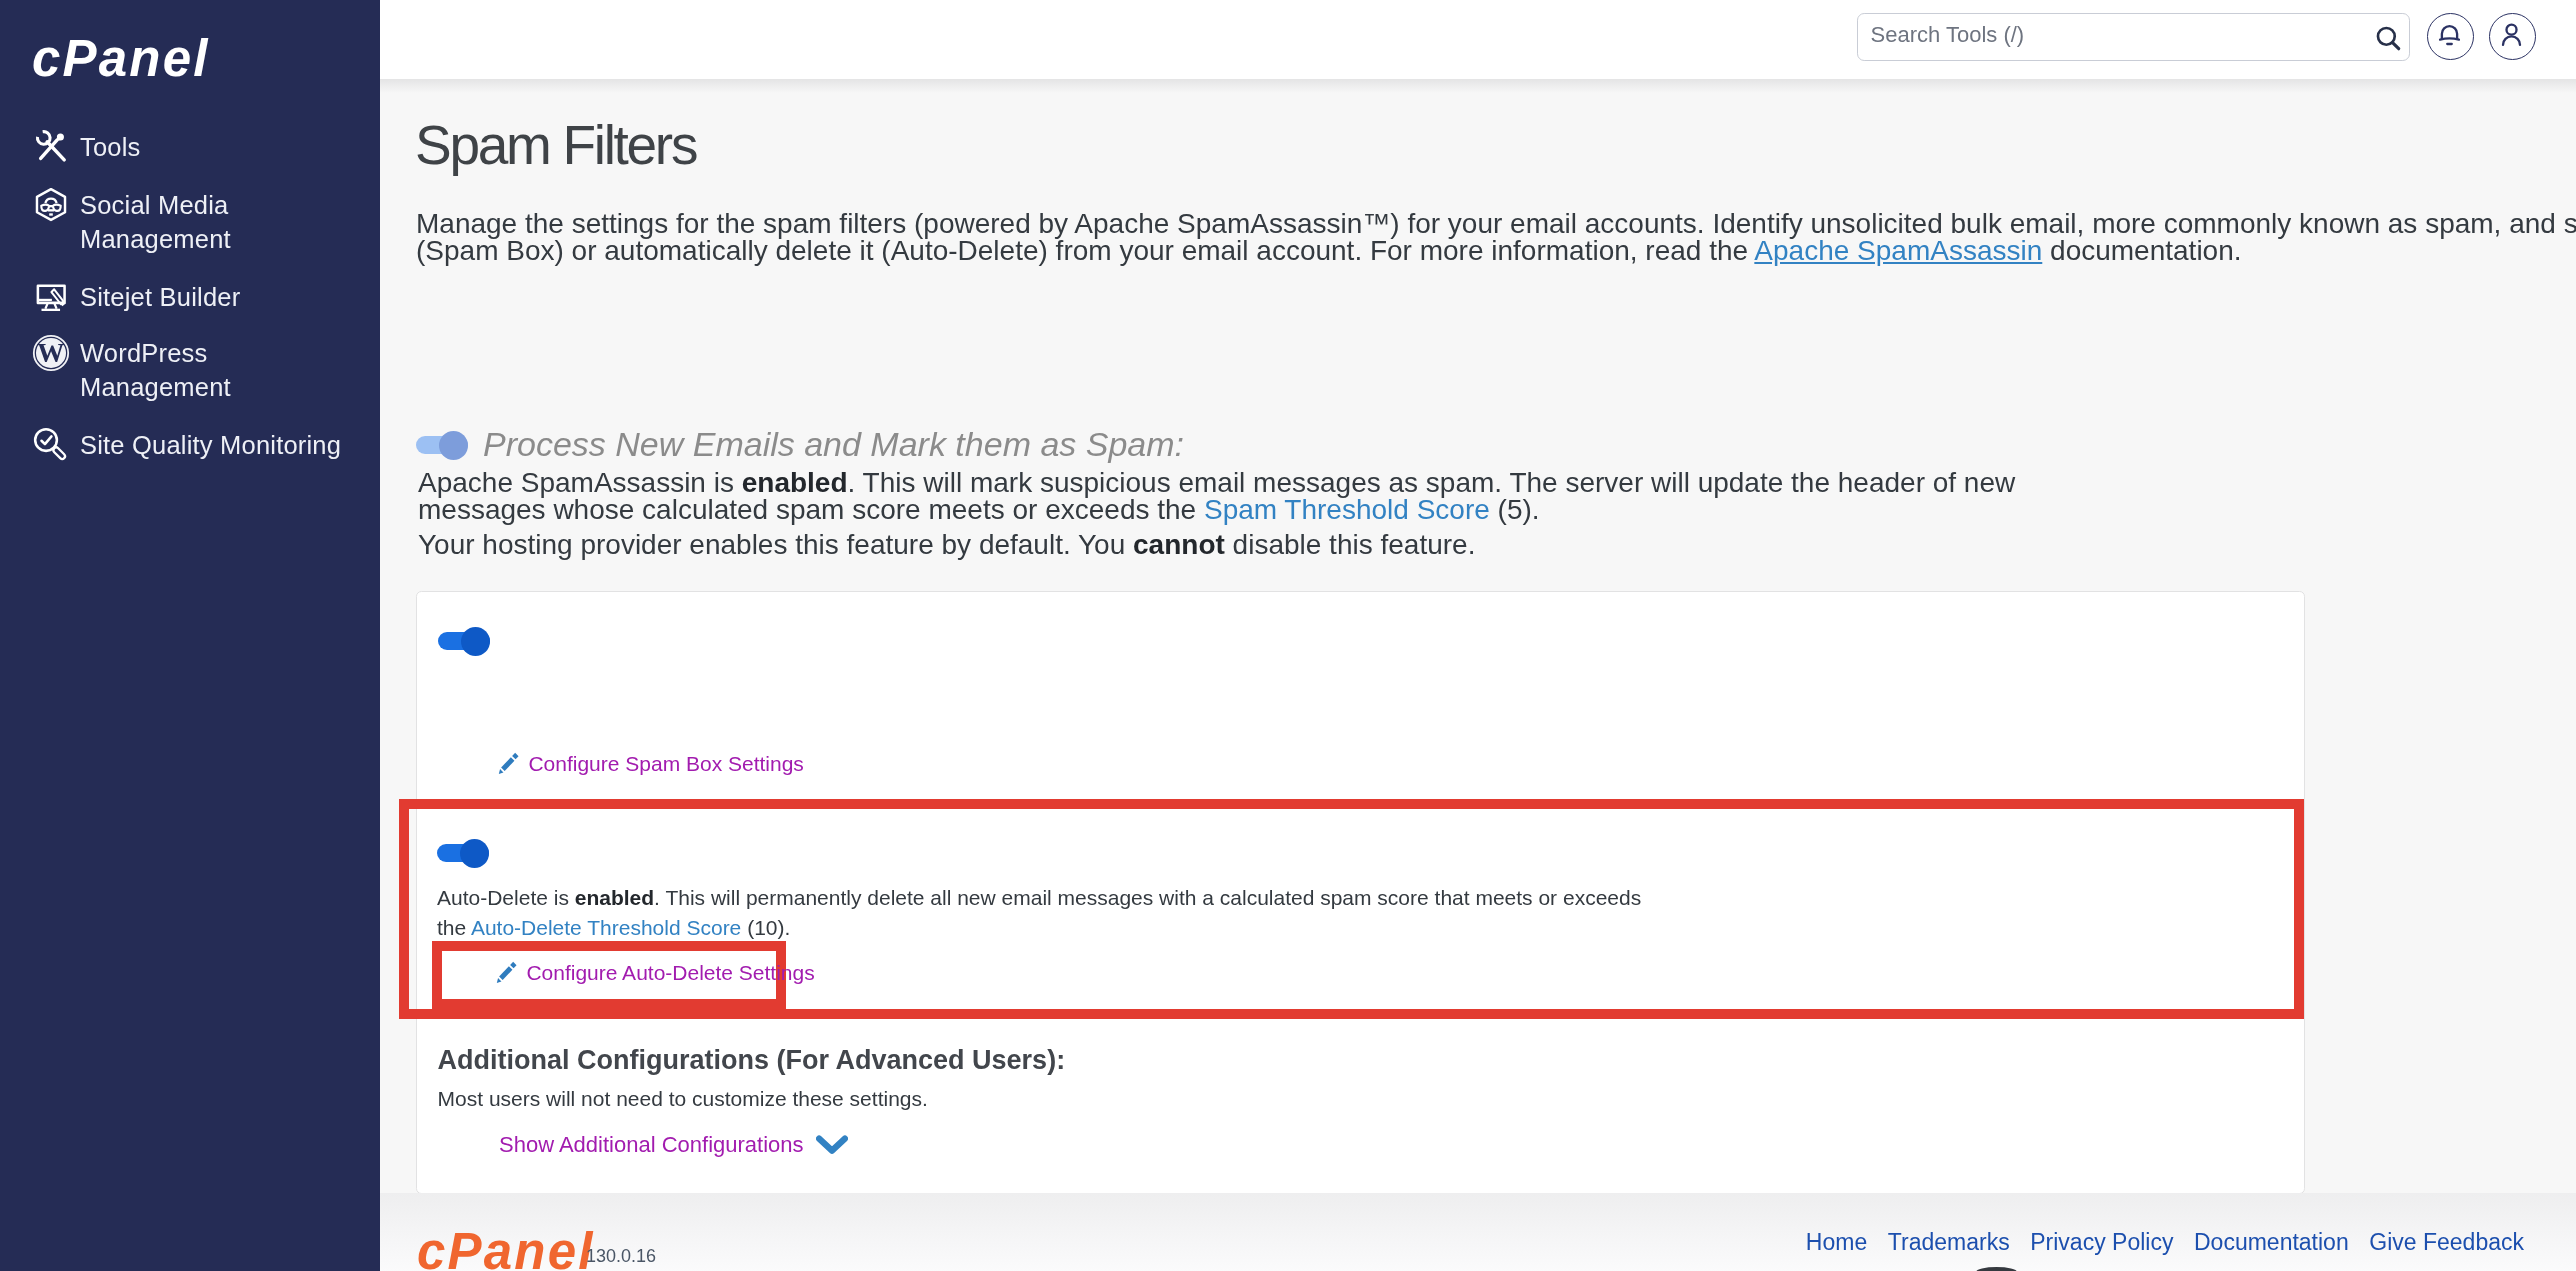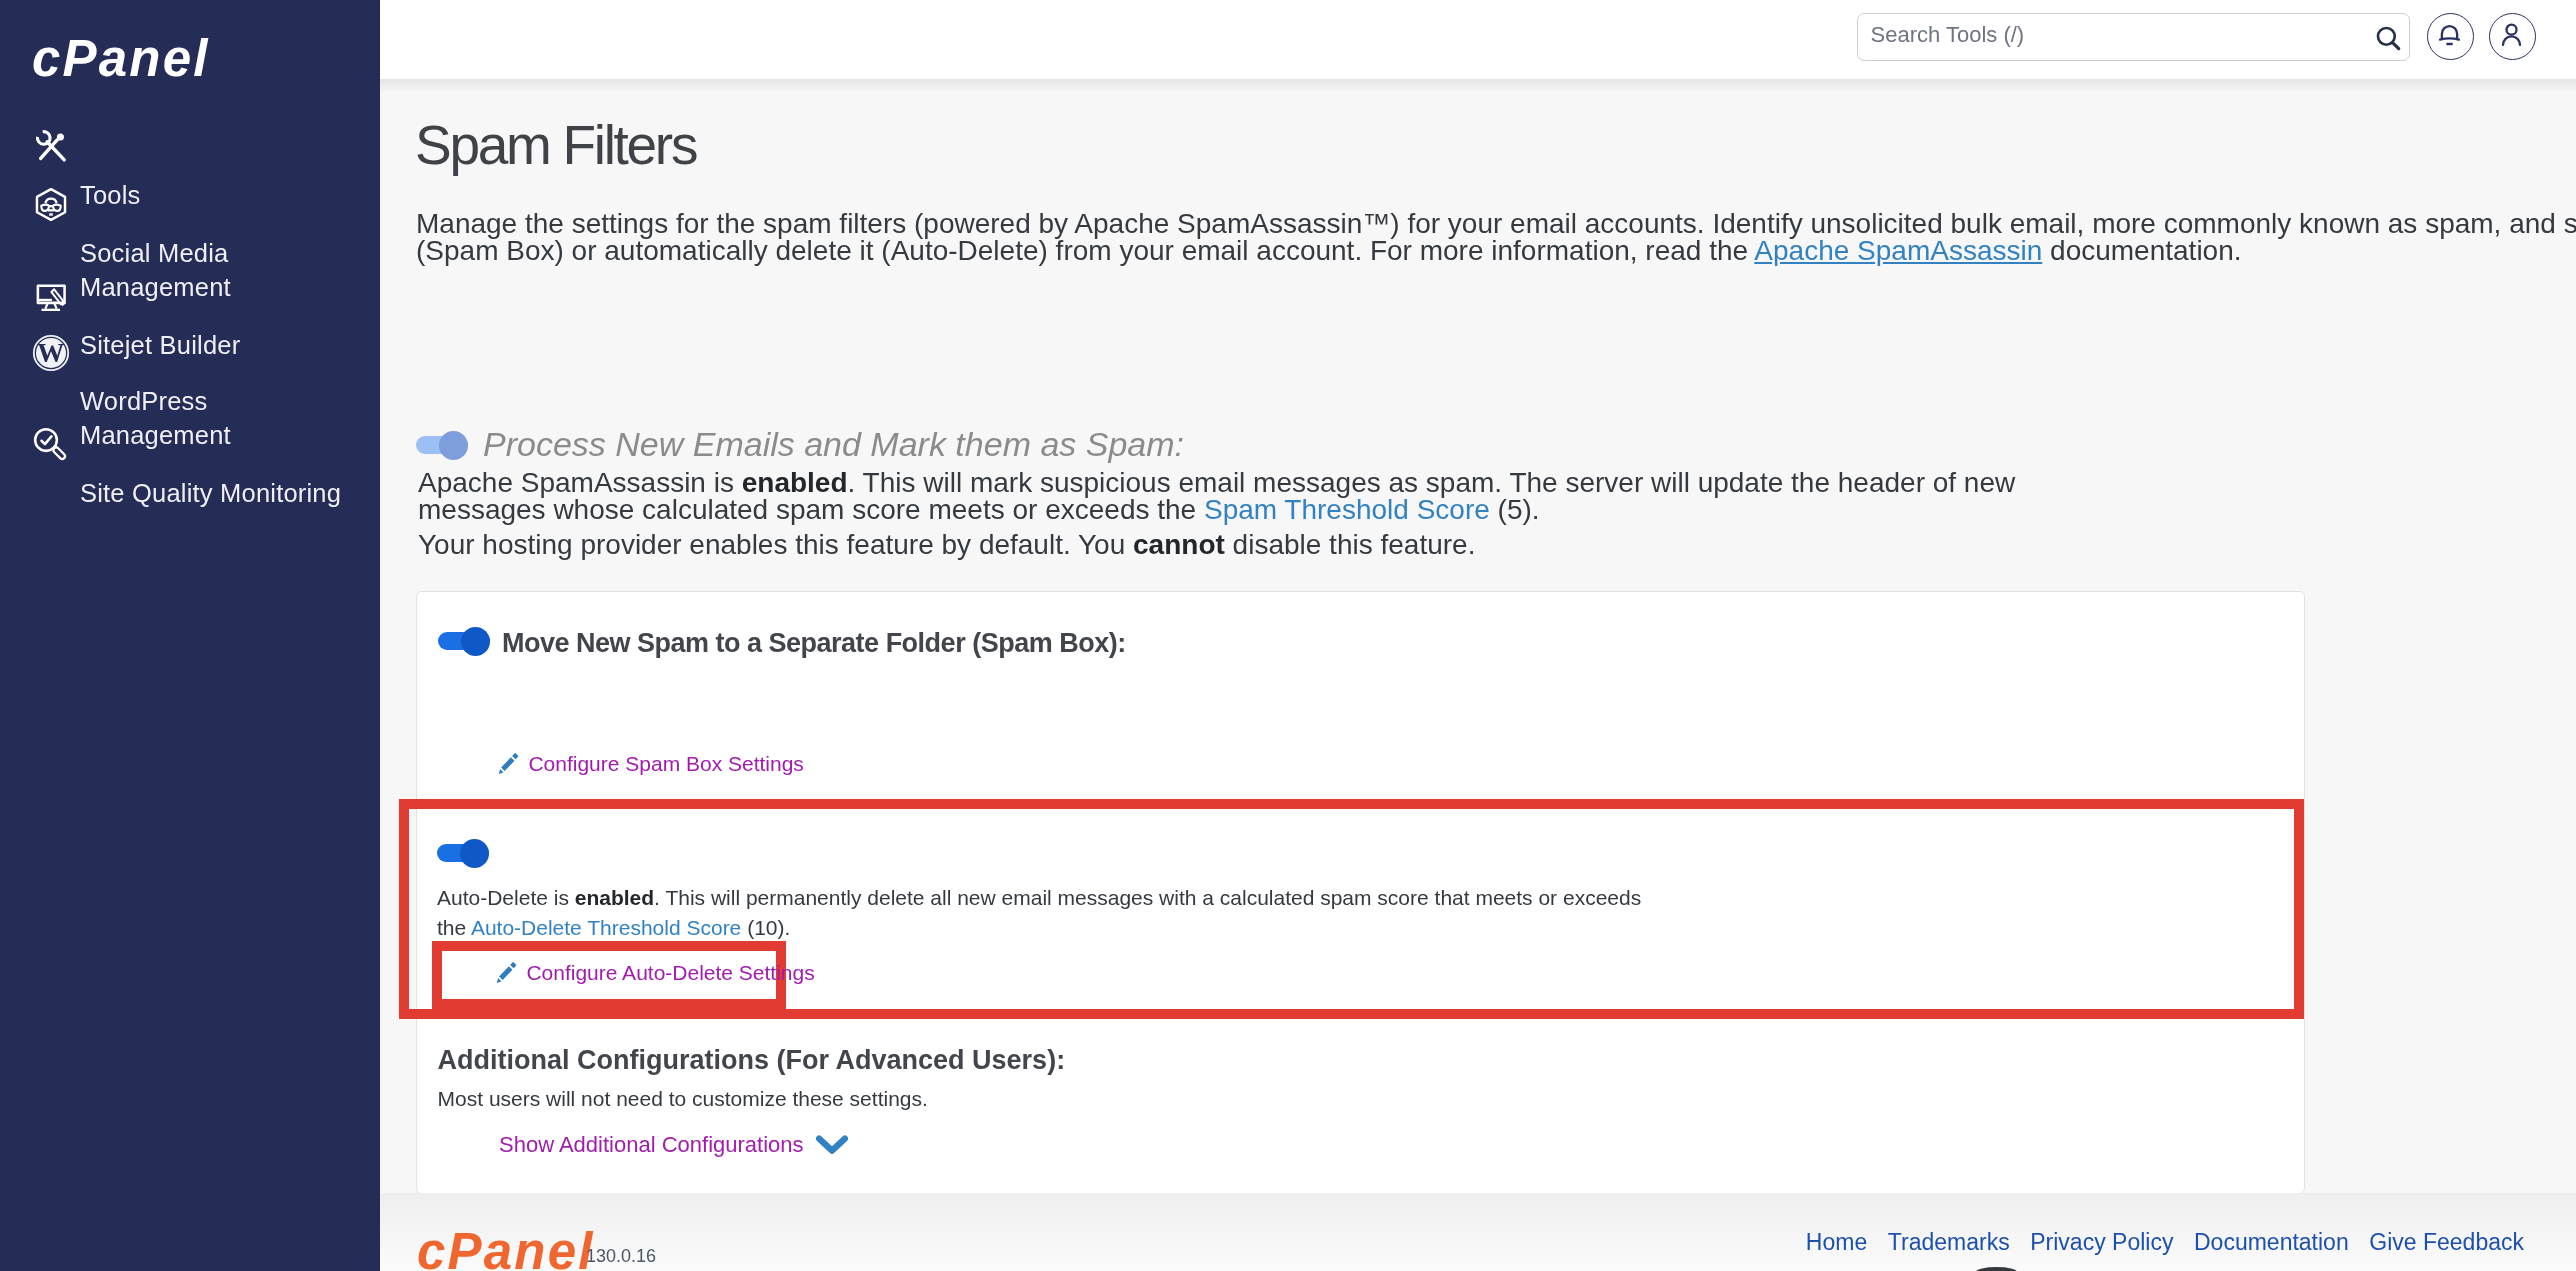--- a/index.html
+++ b/index.html
@@ -4,21 +4,21 @@
 <style>
 * { margin:0; padding:0; box-sizing:border-box; }
 html,body { width:2576px; height:1272px; overflow:hidden; }
 body { font-family:"Liberation Sans", sans-serif; background:#f7f7f7; position:relative; }
 .abs { position:absolute; }
 
 
 #sidebar { position:absolute; left:0; top:0; width:380px; height:1272px; background:#252c55; z-index:5; }
 #slogo { position:absolute; left:32px; top:29px; color:#fff; font-size:51px; font-weight:700; font-style:italic; letter-spacing:2.2px; }
 .mi { position:absolute; left:0; width:380px; color:#eef0f6; font-size:25.5px; letter-spacing:0.2px; line-height:34px; }
-.mi .txt { position:absolute; left:80px; top:0;margin-top:48px; }
+.mi .txt { position:absolute; left:80px; top:0; }
 .mi svg { position:absolute; left:32px; top:-2.2px; }
 
 
 #header { position:absolute; left:380px; top:0; width:2196px; height:79px; background:#ffffff; z-index:4; }
 #search { position:absolute; left:1477px; top:12.5px; width:553px; height:48px; border:1.8px solid #c9cdd6; border-radius:7.2px; background:#fff;padding-left:28px; }
 #search .ph { position:absolute; left:12.5px; top:8px; font-size:22px; color:#6e7480; }
 #search svg { position:absolute; right:5.4px; top:10.7px; }
 .cbtn { position:absolute; top:13.4px; width:47px; height:47px; border:1.8px solid #2b3263; border-radius:50%; }
 #bellb { left:2047px; }
 #userb { left:2109px; }
@@ -155,21 +155,20 @@
     </div>
   <div id="ph1">Process New Emails and Mark them as Spam:</div>
   <div class="p23 abs" id="sa1">Apache SpamAssassin is <b>enabled</b>. This will mark suspicious email messages as spam. The server will update the header of new<br>messages whose calculated spam score meets or exceeds the <span class="lnk">Spam Threshold Score</span> (5).</div>
   <div class="p23 abs" id="sa2">Your hosting provider enables this feature by default. You <b>cannot</b> disable this feature.</div>
 
   <div id="card">
     <div class="tog on" style="left:20.6px; top:35px;">
         <div class="tr"></div>
         <div class="kn"></div>
       </div>
-    <div class="h31" style="left:85px; top:36px; letter-spacing:-0.5px;">Move New Spam to a Separate Folder (Spam Box):</div>
     <div class="linkrow" style="left:36px; top:159px;"><svg width="22.4" height="24" viewBox="0 0 25 27">
           <polygon points="0.8,26 2.2,20.3 6,24.1 " fill="#2f7cbe"></polygon>
           <polygon points="3.4,18.6 14.4,7 18.4,11 7.4,22.6" fill="#2f7cbe"></polygon>
           <polygon points="15.8,5.6 19.2,2 23,5.8 19.7,9.4" fill="#2f7cbe"></polygon>
         </svg>Configure Spam Box Settings</div>
 
     <div id="redbox">
       <div class="tog on" style="left:28px; top:30px;">
           <div class="tr"></div>
           <div class="kn"></div>

